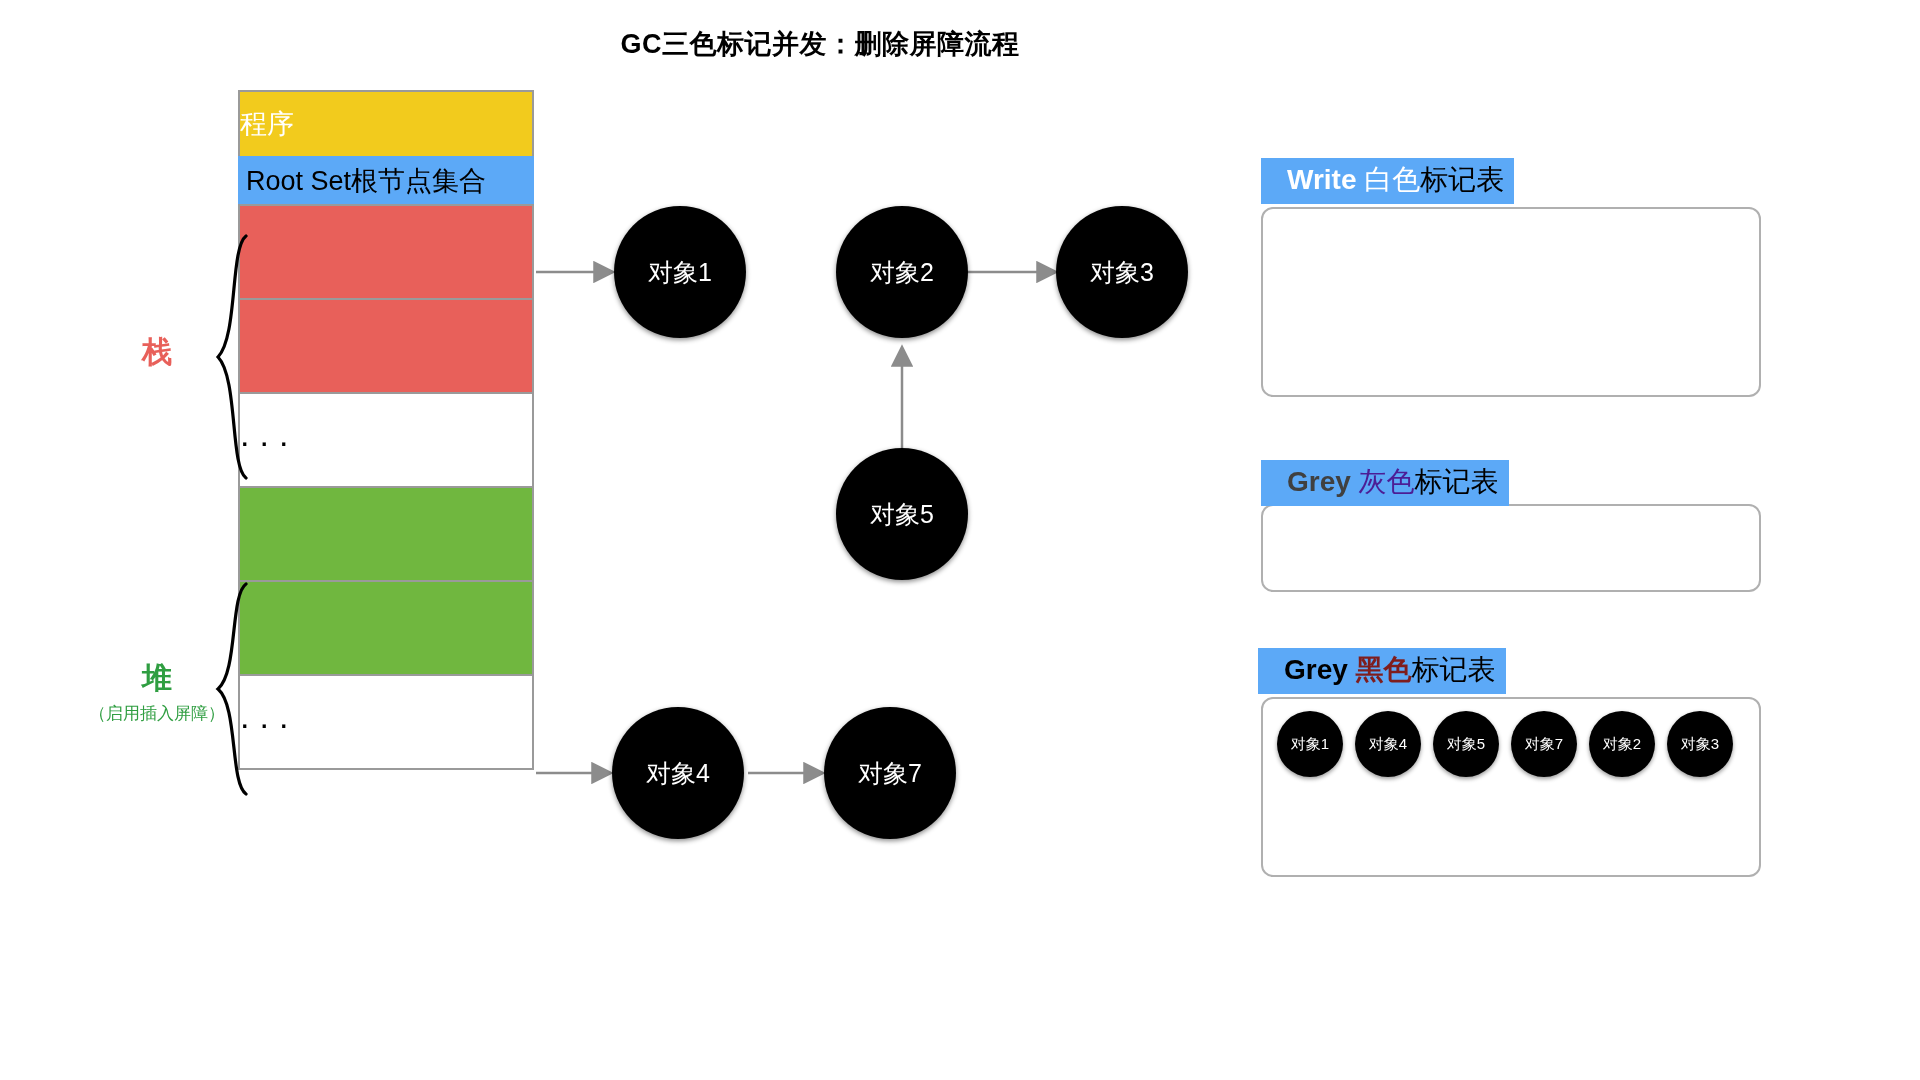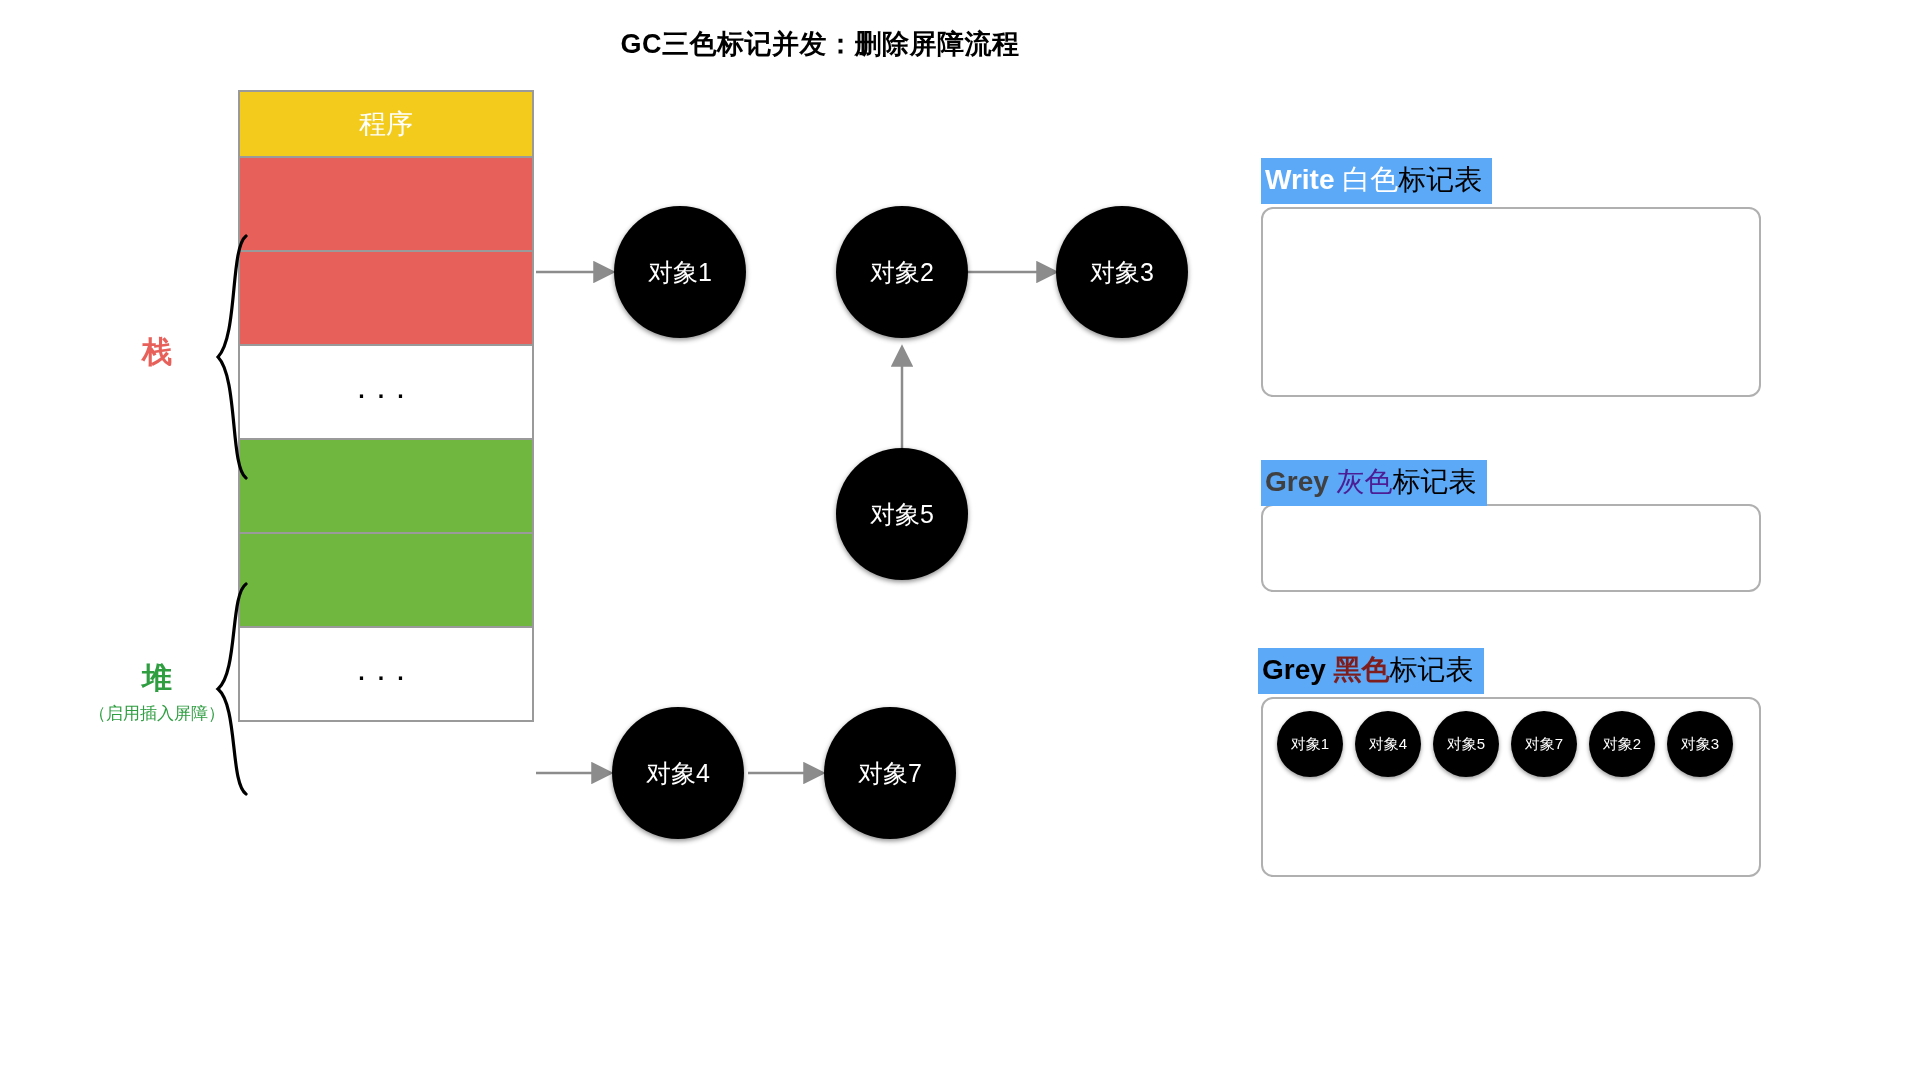--- a/index.html
+++ b/index.html
@@ -41,21 +41,21 @@
     left: 238px;
     top: 90px;
     width: 296px;
   }
   .mem-cell {
     box-sizing: border-box;
     border: 2px solid #9a9a9a;
     margin-top: -2px;
     display: flex;
     align-items: center;
-    justify-content: center;
+    justify-content: flex-start;
     font-size: 27px;
     position: relative;
   }
   .mem-cell:first-child { margin-top: 0; }
   #cell-program {
     height: 68px;
     background: #f2cb1d;
     color: #ffffff;
     font-size: 27px;
   }
@@ -139,21 +139,21 @@
     left: 0; top: 0;
     width: 1920px; height: 1080px;
     pointer-events: none;
   }
 
   
   .mark-table { position: absolute; }
   .mark-table-header {
     position: absolute;
     background: #5ca9f7;
-    padding: 3px 10px 5px 4px;
+    padding: 3px 10px 5px 26px;
     font-size: 28px;
     white-space: nowrap;
     z-index: 2;
   }
   .mark-table-header .hdr-en { font-weight: bold; }
   .mark-table-header .hdr-color { }
   .mark-table-header .hdr-tail { color: #000000; }
   .mark-table-box {
     position: absolute;
     box-sizing: border-box;
@@ -219,20 +219,23 @@
 
     <line x1="536" y1="773" x2="610" y2="773" stroke="#8c8c8c" stroke-width="2.5" marker-end="url(#ah)"></line>
 
     <line x1="748" y1="773" x2="822" y2="773" stroke="#8c8c8c" stroke-width="2.5" marker-end="url(#ah)"></line>
   </svg>
 
   <div id="memory-column">
     <div class="mem-cell" id="cell-program">
       <span>程序</span>
     </div>
+    <div class="mem-cell" id="cell-rootset">
+      <span>Root Set根节点集合</span>
+    </div>
     <div class="mem-cell red"></div>
     <div class="mem-cell red"></div>
     <div class="mem-cell blank">
       <span class="ellipsis-dots">...</span>
     </div>
     <div class="mem-cell green"></div>
     <div class="mem-cell green"></div>
     <div class="mem-cell blank">
       <span class="ellipsis-dots">...</span>
     </div>

